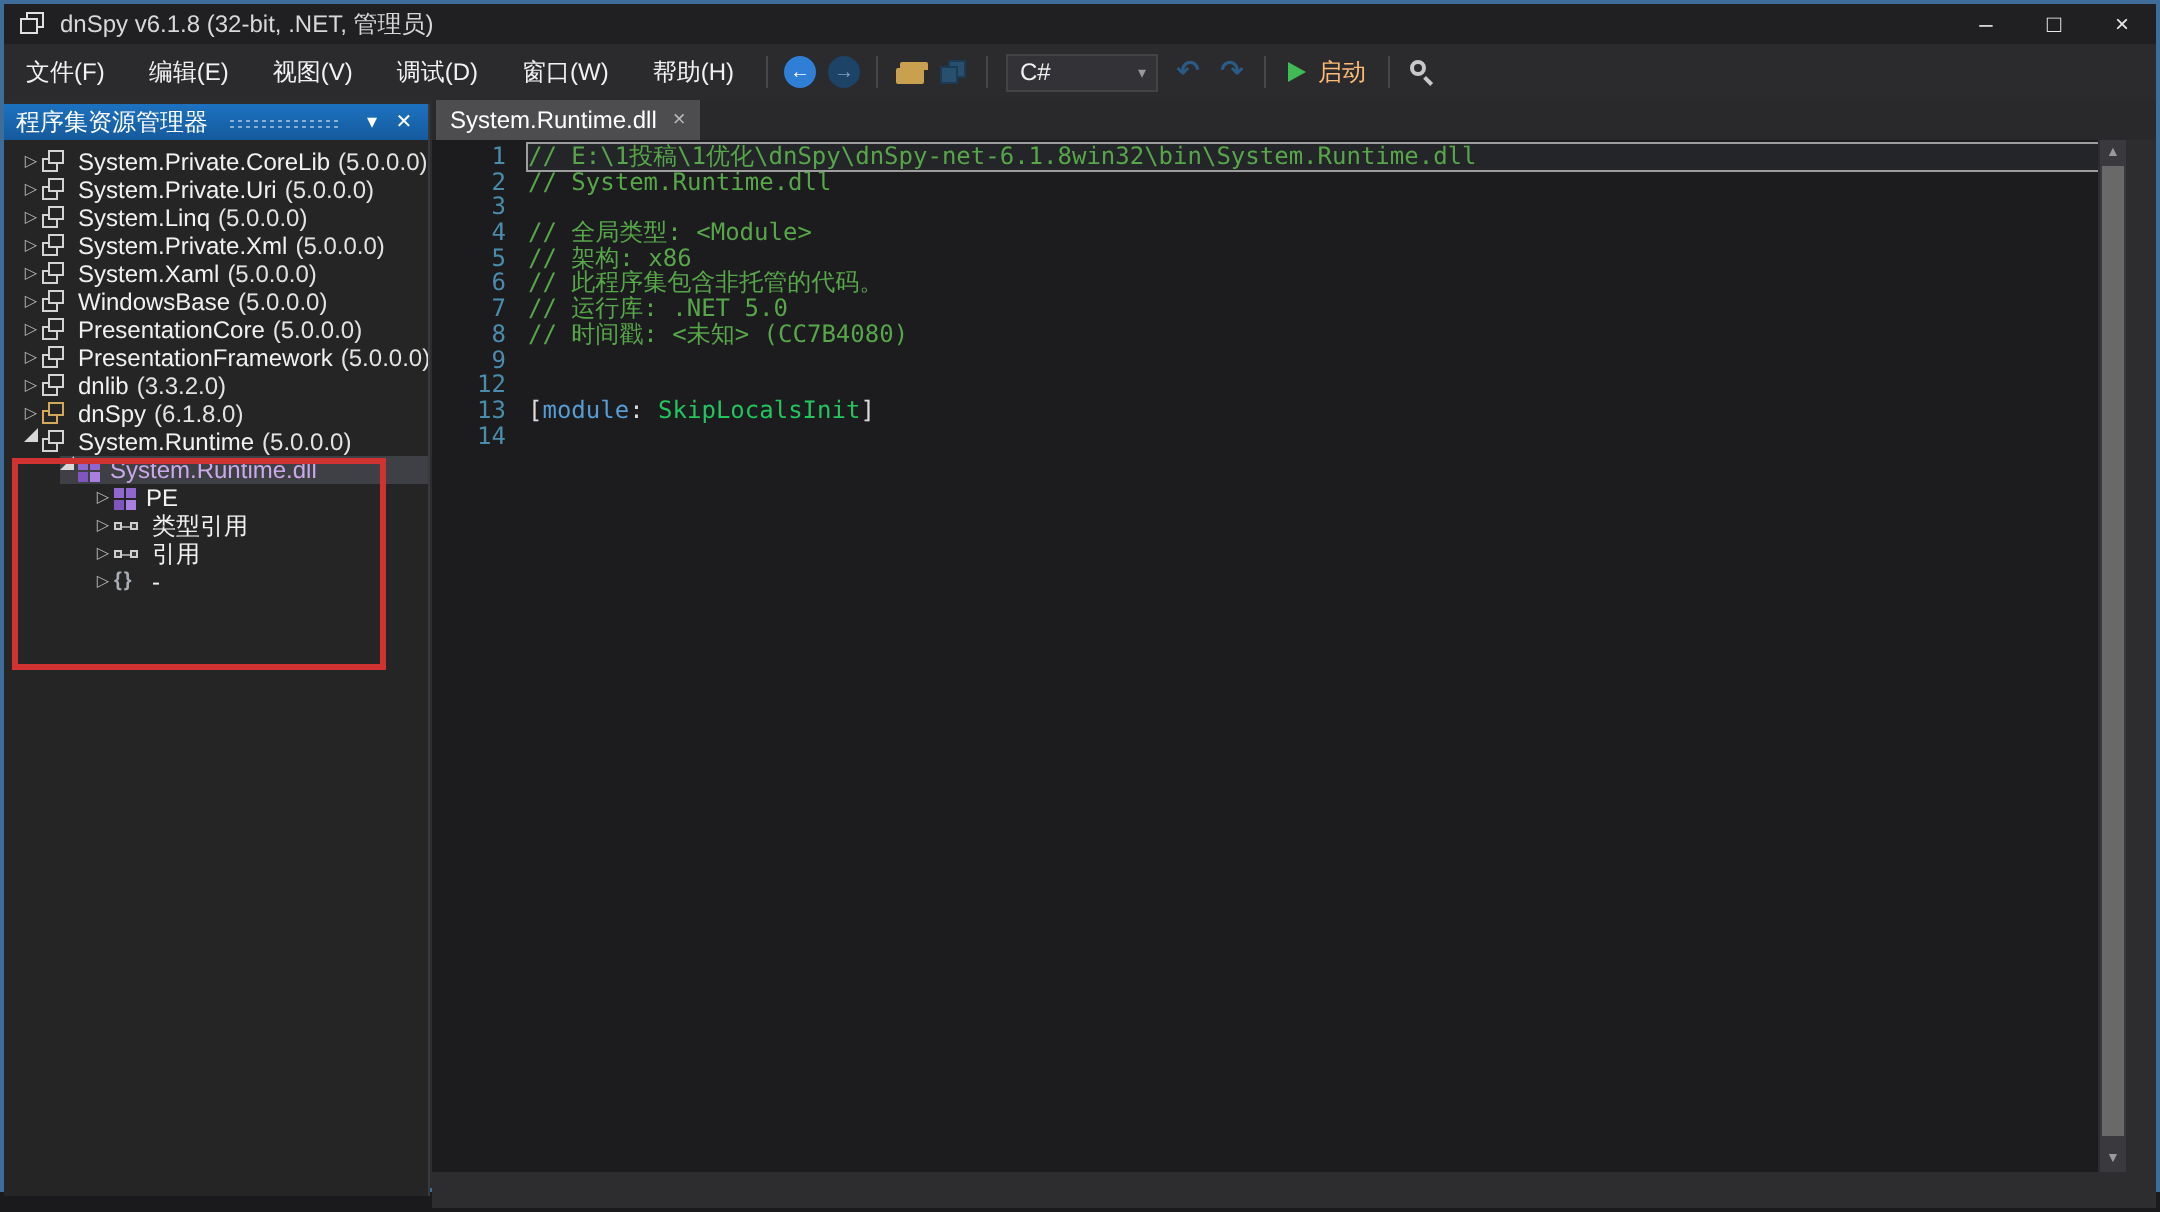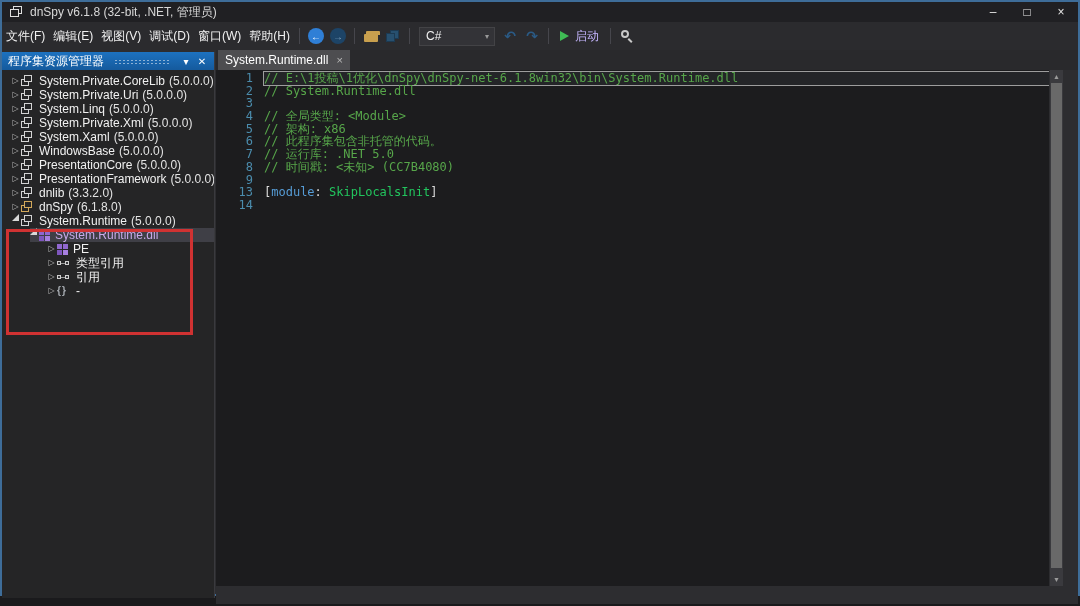--- a/index.html
+++ b/index.html
@@ -25,21 +25,21 @@
   .app-icon .f1 { left:3px; top:0; }
   .win-controls { margin-left:auto; display:flex; height:100%; }
   .win-btn { width:34px; height:100%; display:flex; align-items:center; justify-content:center;
     color:#e8e8e8; font-size:12px; }
 
   
   .menubar {
     position:absolute; left:0; top:20px; width:1076px; height:28px;
     background:#2b2b2e; display:flex; align-items:center; color:#f1f1f1; font-size:12px;
   }
-  .menu-item { padding:0 4px; height:100%; display:flex; align-items:center; }
+  .menu-item { padding:0 11px; height:100%; display:flex; align-items:center; }
   .tb-sep { width:1px; height:16px; background:#46464c; margin:0 5px; }
   .tb-btn { width:22px; height:22px; display:flex; align-items:center; justify-content:center; }
   .nav-circle { width:16px; height:16px; border-radius:50%; display:flex; align-items:center;
     justify-content:center; font-size:10px; color:#fff; font-weight:bold; }
   .nav-back { background:#2f7fd6; }
   .nav-fwd { background:#1d4467; color:#7fa3c0; }
   .icon-folder { position:relative; width:15px; height:11px; }
   .icon-folder .base { position:absolute; left:0; bottom:0; width:14px; height:8px;
     background:#c9a04e; border-radius:1px; }
   .icon-folder .tab { position:absolute; left:0; top:0; width:7px; height:4px;
@@ -51,21 +51,21 @@
   .combo {
     width:76px; height:19px; background:#333337; border:1px solid #434346;
     display:flex; align-items:center; margin:0 4px; color:#f1f1f1;
   }
   .combo .val { flex:1; padding-left:6px; font-size:12px; }
   .combo .dd { width:14px; height:100%; display:flex; align-items:center; justify-content:center;
     color:#999; font-size:8px; }
   .undo-redo { font-size:14px; font-weight:bold; color:#2a5a85; font-family:"DejaVu Sans", sans-serif; }
   .play-tri { width:0; height:0; border-top:5px solid transparent; border-bottom:5px solid transparent;
     border-left:9px solid #3fba54; margin-right:6px; }
-  .start-btn { display:flex; align-items:center; padding:0 6px; height:22px; color:#c4b5fd; }
+  .start-btn { display:flex; align-items:center; padding:0 6px; height:22px; color:#fdba74; }
   .icon-search { position:relative; width:13px; height:13px; }
   .icon-search .lens { position:absolute; left:0; top:0; width:8px; height:8px;
     border:2px solid #c8c8c8; border-radius:50%; }
   .icon-search .handle { position:absolute; left:8px; top:8px; width:5px; height:2px;
     background:#c8c8c8; transform:rotate(45deg); transform-origin:0 0; }
 
   
   .explorer {
     position:absolute; left:0; top:50px; width:213px; height:546px;
     background:#252526; display:flex; flex-direction:column;
@@ -409,20 +409,21 @@
     <div class="editor" id="code">
         <div class="line"><span class="ln">1</span><span class="codetxt box"><span class="s-c">// E:\1投稿\1优化\dnSpy\dnSpy-net-6.1.8win32\bin\System.Runtime.dll</span></span></div>
         <div class="line"><span class="ln">2</span><span class="codetxt"><span class="s-c">// System.Runtime.dll</span></span></div>
         <div class="line"><span class="ln">3</span><span class="codetxt"></span></div>
         <div class="line"><span class="ln">4</span><span class="codetxt"><span class="s-c">// 全局类型: &lt;Module&gt;</span></span></div>
         <div class="line"><span class="ln">5</span><span class="codetxt"><span class="s-c">// 架构: x86</span></span></div>
         <div class="line"><span class="ln">6</span><span class="codetxt"><span class="s-c">// 此程序集包含非托管的代码。</span></span></div>
         <div class="line"><span class="ln">7</span><span class="codetxt"><span class="s-c">// 运行库: .NET 5.0</span></span></div>
         <div class="line"><span class="ln">8</span><span class="codetxt"><span class="s-c">// 时间戳: &lt;未知&gt; (CC7B4080)</span></span></div>
         <div class="line"><span class="ln">9</span><span class="codetxt"></span></div>
+        <div class="line"><span class="ln">12</span><span class="codetxt"></span></div>
         <div class="line"><span class="ln">13</span><span class="codetxt"><span class="s-p">[</span><span class="s-k">module</span><span class="s-p">: </span><span class="s-t">SkipLocalsInit</span><span class="s-p">]</span></span></div>
         <div class="line"><span class="ln">14</span><span class="codetxt"></span></div>
       </div>
 
     <div class="vscroll">
       <span class="arr up">▲</span>
       <span class="thumb"></span>
       <span class="arr down">▼</span>
     </div>
 

